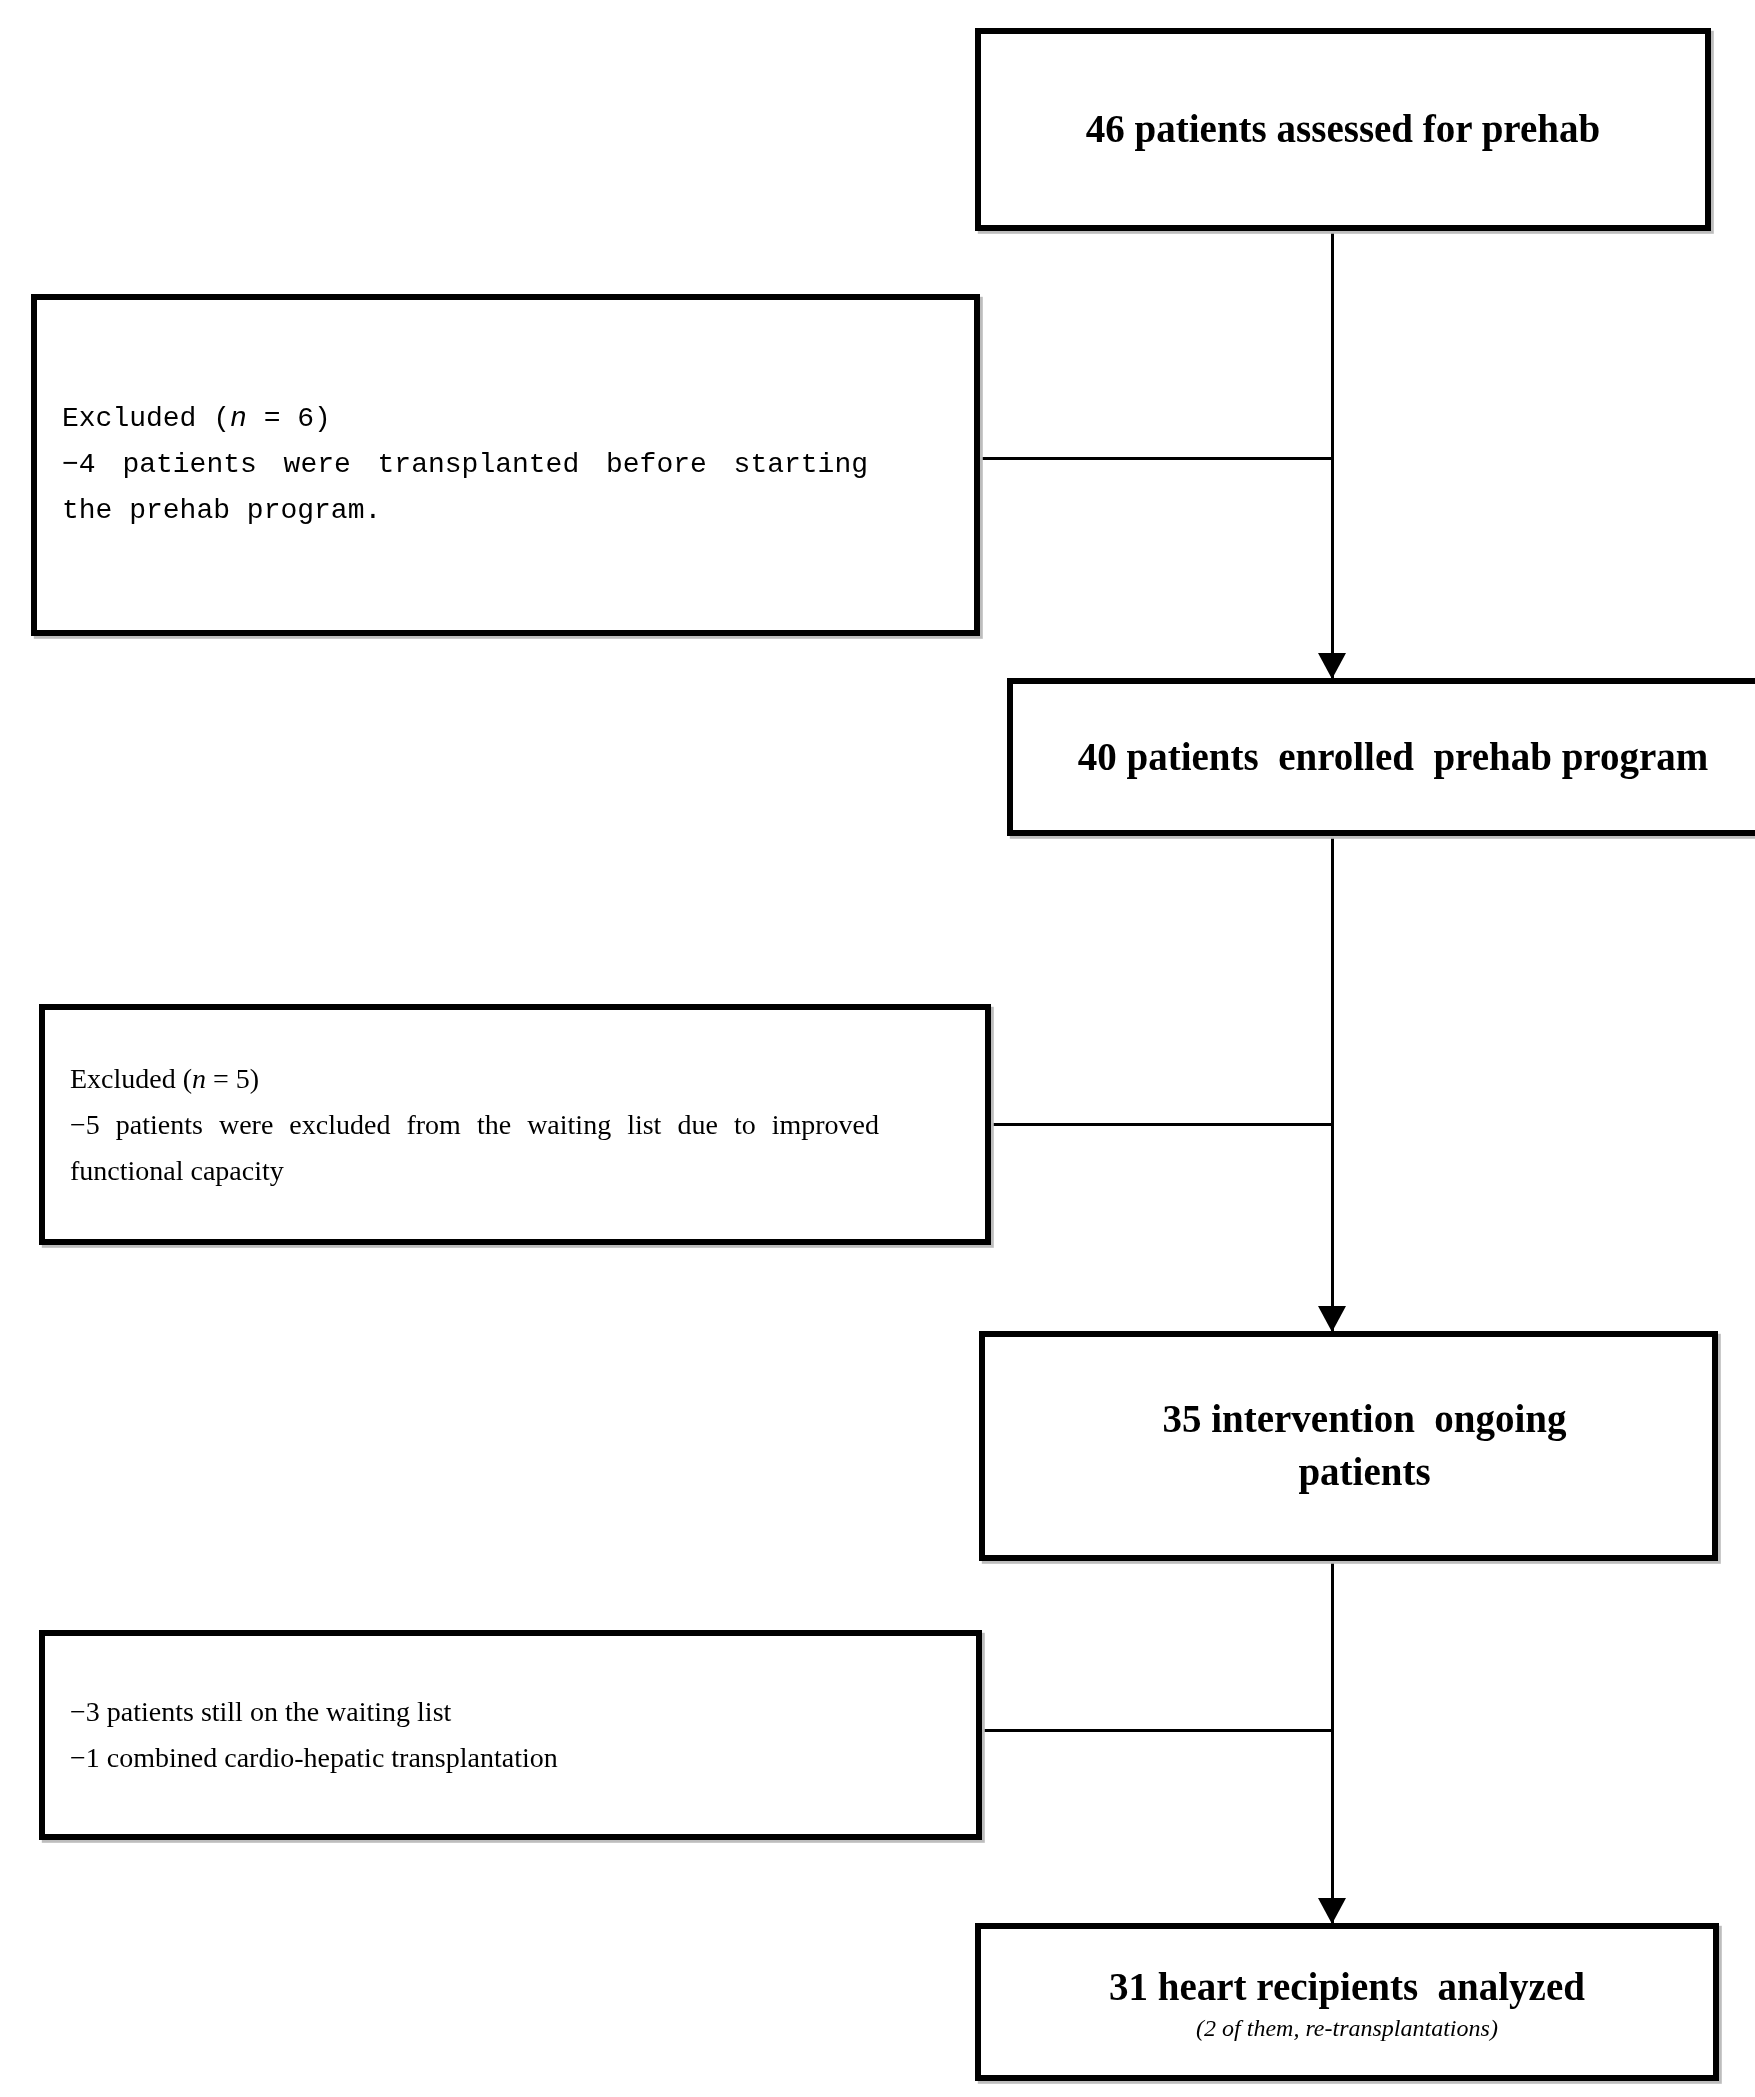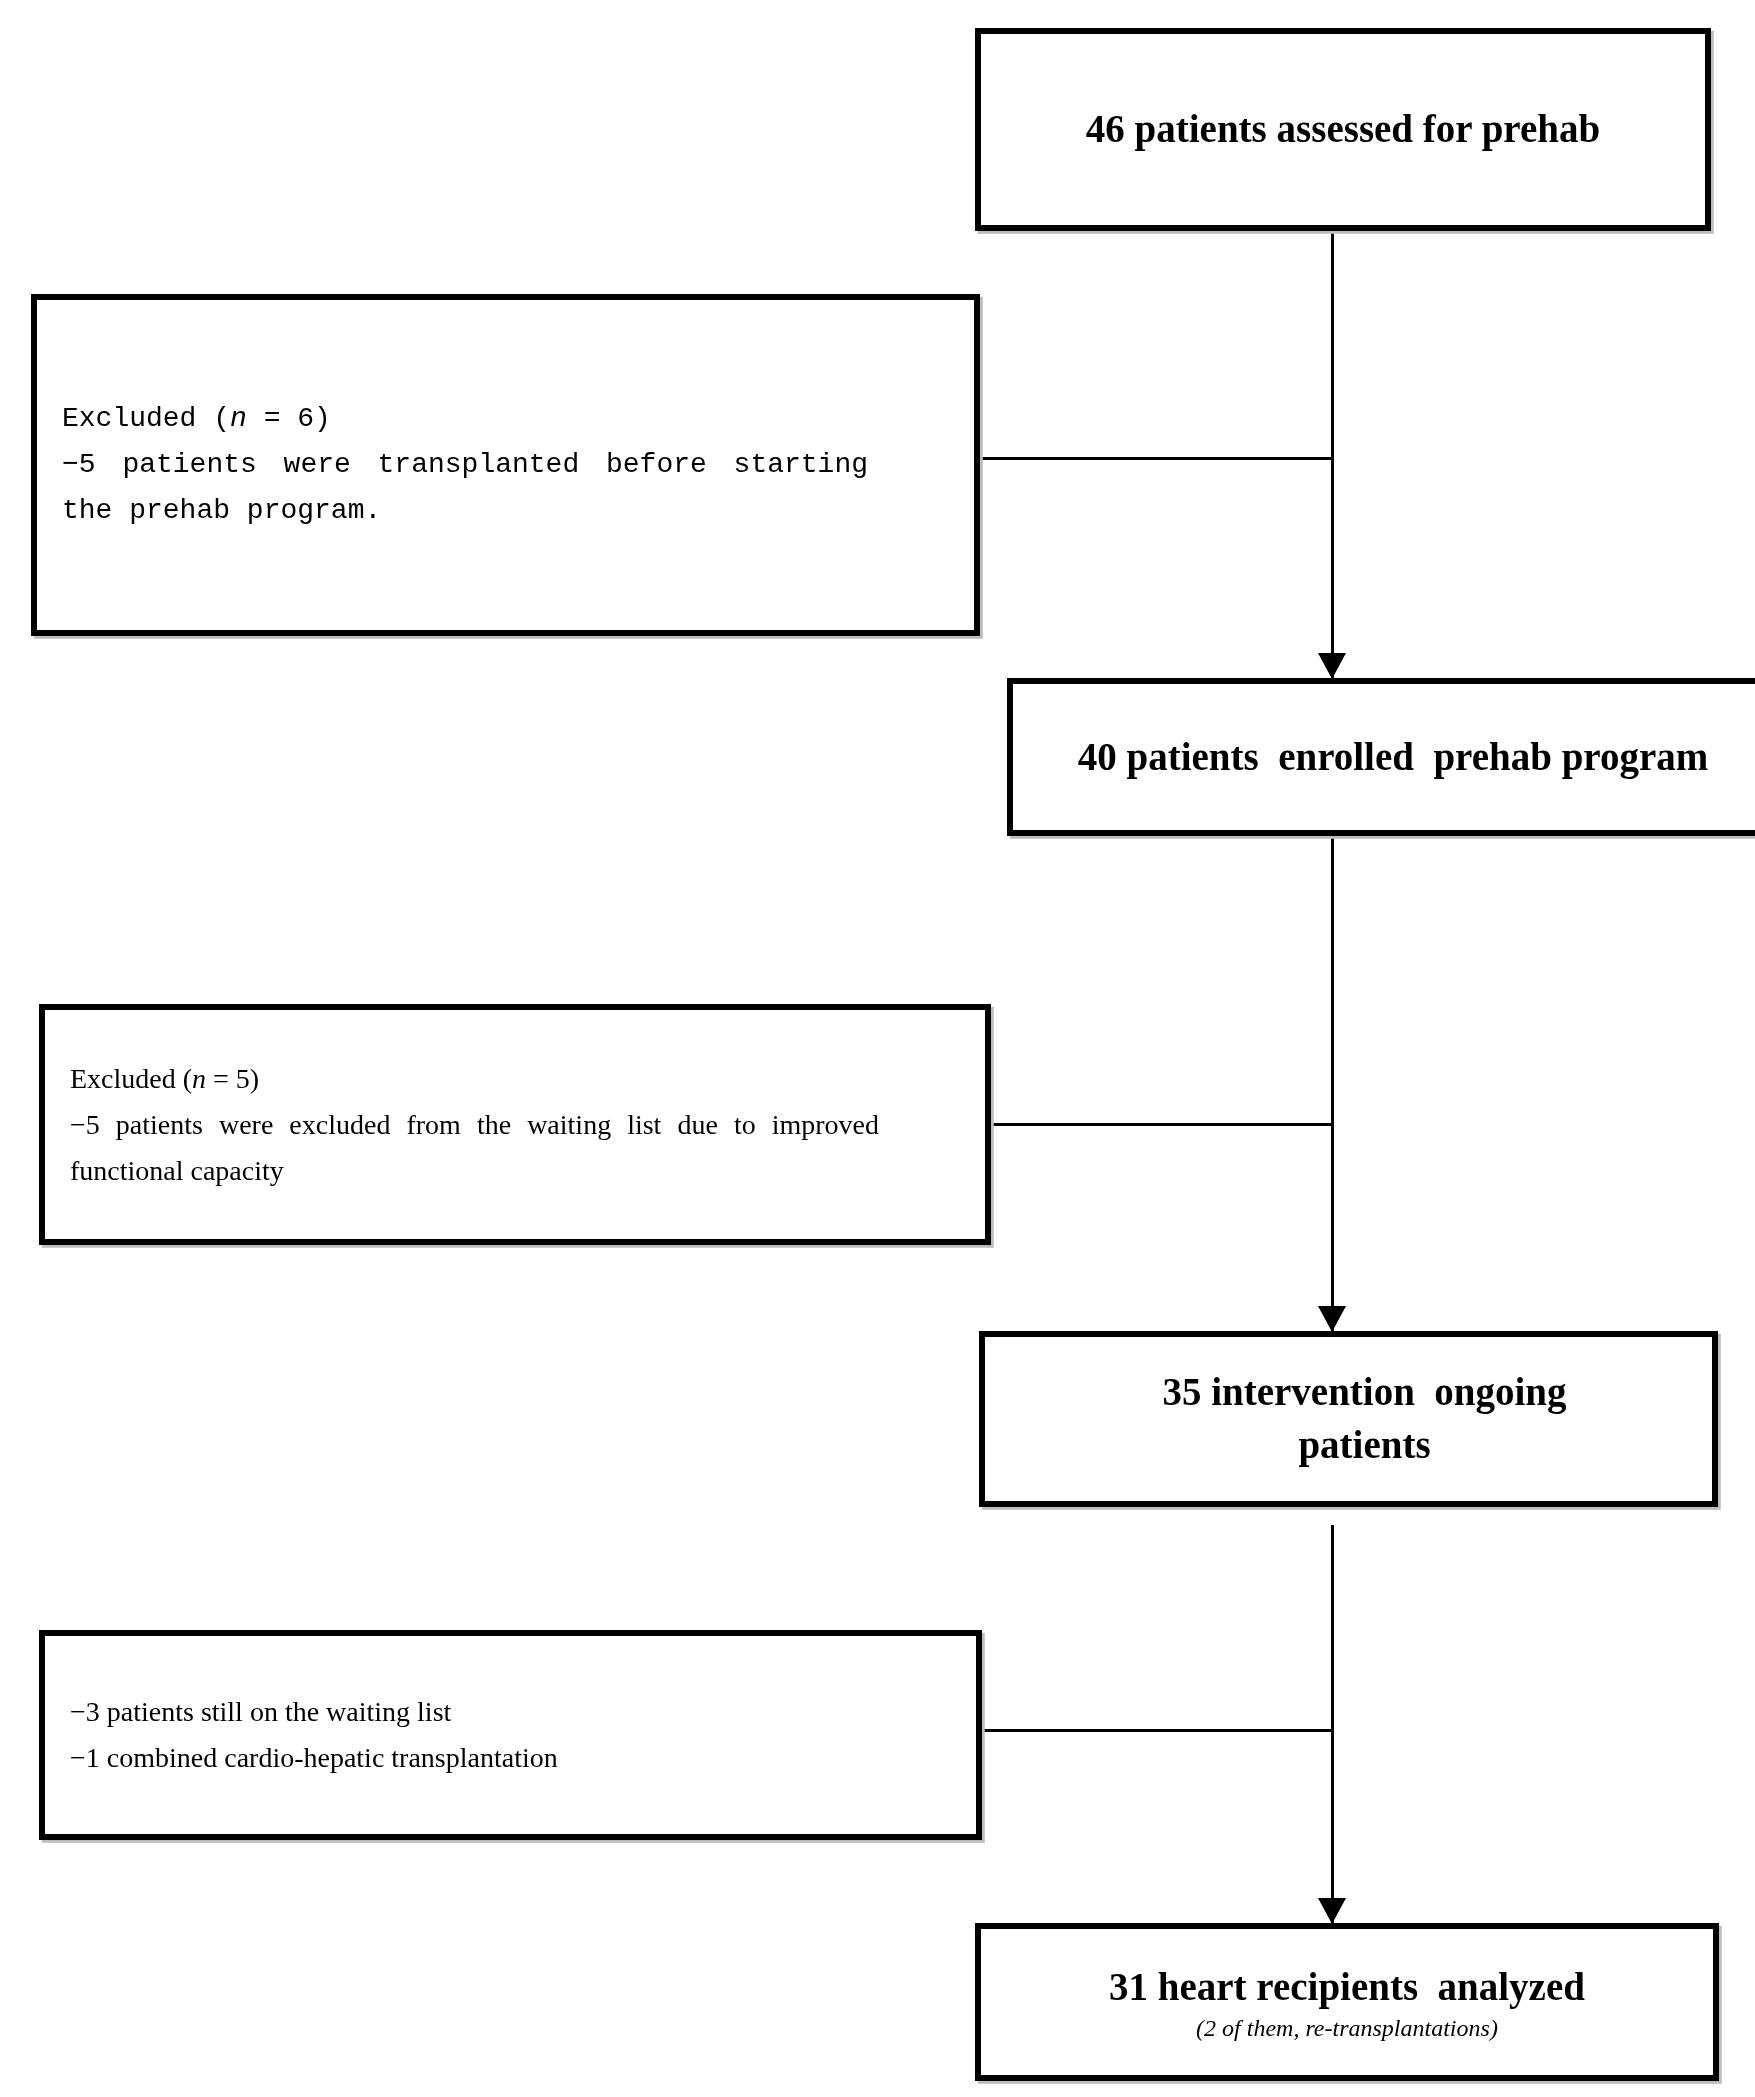--- a/index.html
+++ b/index.html
@@ -78,33 +78,33 @@
   <div class="arrow-down" style="left:1318px;top:1898px;"></div>
 
   <div class="box main-box" style="left:975px;top:28px;width:736px;height:203px;">
     <span class="main-label">46 patients assessed for prehab</span>
   </div>
 
   <div class="box main-box" style="left:959px;top:678px;width:772px;height:158px;margin-left:48px;">
     <span class="main-label">40 patients  enrolled  prehab program</span>
   </div>
 
-  <div class="box main-box" style="left:979px;top:1331px;width:739px;height:176px;padding-left:32px;">
+  <div class="box main-box" style="left:979px;top:1331px;width:739px;height:230px;padding-left:32px;">
     <span class="main-label">35 intervention  ongoing
 patients</span>
   </div>
 
   <div class="box main-box" style="left:975px;top:1923px;width:744px;height:158px;">
     <span class="main-label">31 heart recipients  analyzed</span>
     <span class="sub-label">(2 of them, re-transplantations)</span>
   </div>
 
   <div class="box excl-box" style="left:31px;top:294px;width:949px;height:342px;font-family:Liberation Mono, monospace;">
     <div class="excl-heading"><span>Excluded (</span><span class="var">n</span><span> = 6)</span></div>
-    <div class="excl-item">−5 patients were transplanted before starting the prehab program.</div>
+    <div class="excl-item">−4 patients were transplanted before starting the prehab program.</div>
   </div>
 
   <div class="box excl-box" style="left:39px;top:1004px;width:952px;height:241px;">
     <div class="excl-heading"><span>Excluded (</span><span class="var">n</span><span> = 5)</span></div>
     <div class="excl-item">−5 patients were excluded from the waiting list due to improved functional capacity</div>
   </div>
 
   <div class="box excl-box" style="left:39px;top:1630px;width:943px;height:210px;">
     <div class="excl-item">−3 patients still on the waiting list</div>
     <div class="excl-item">−1 combined cardio-hepatic transplantation</div>

